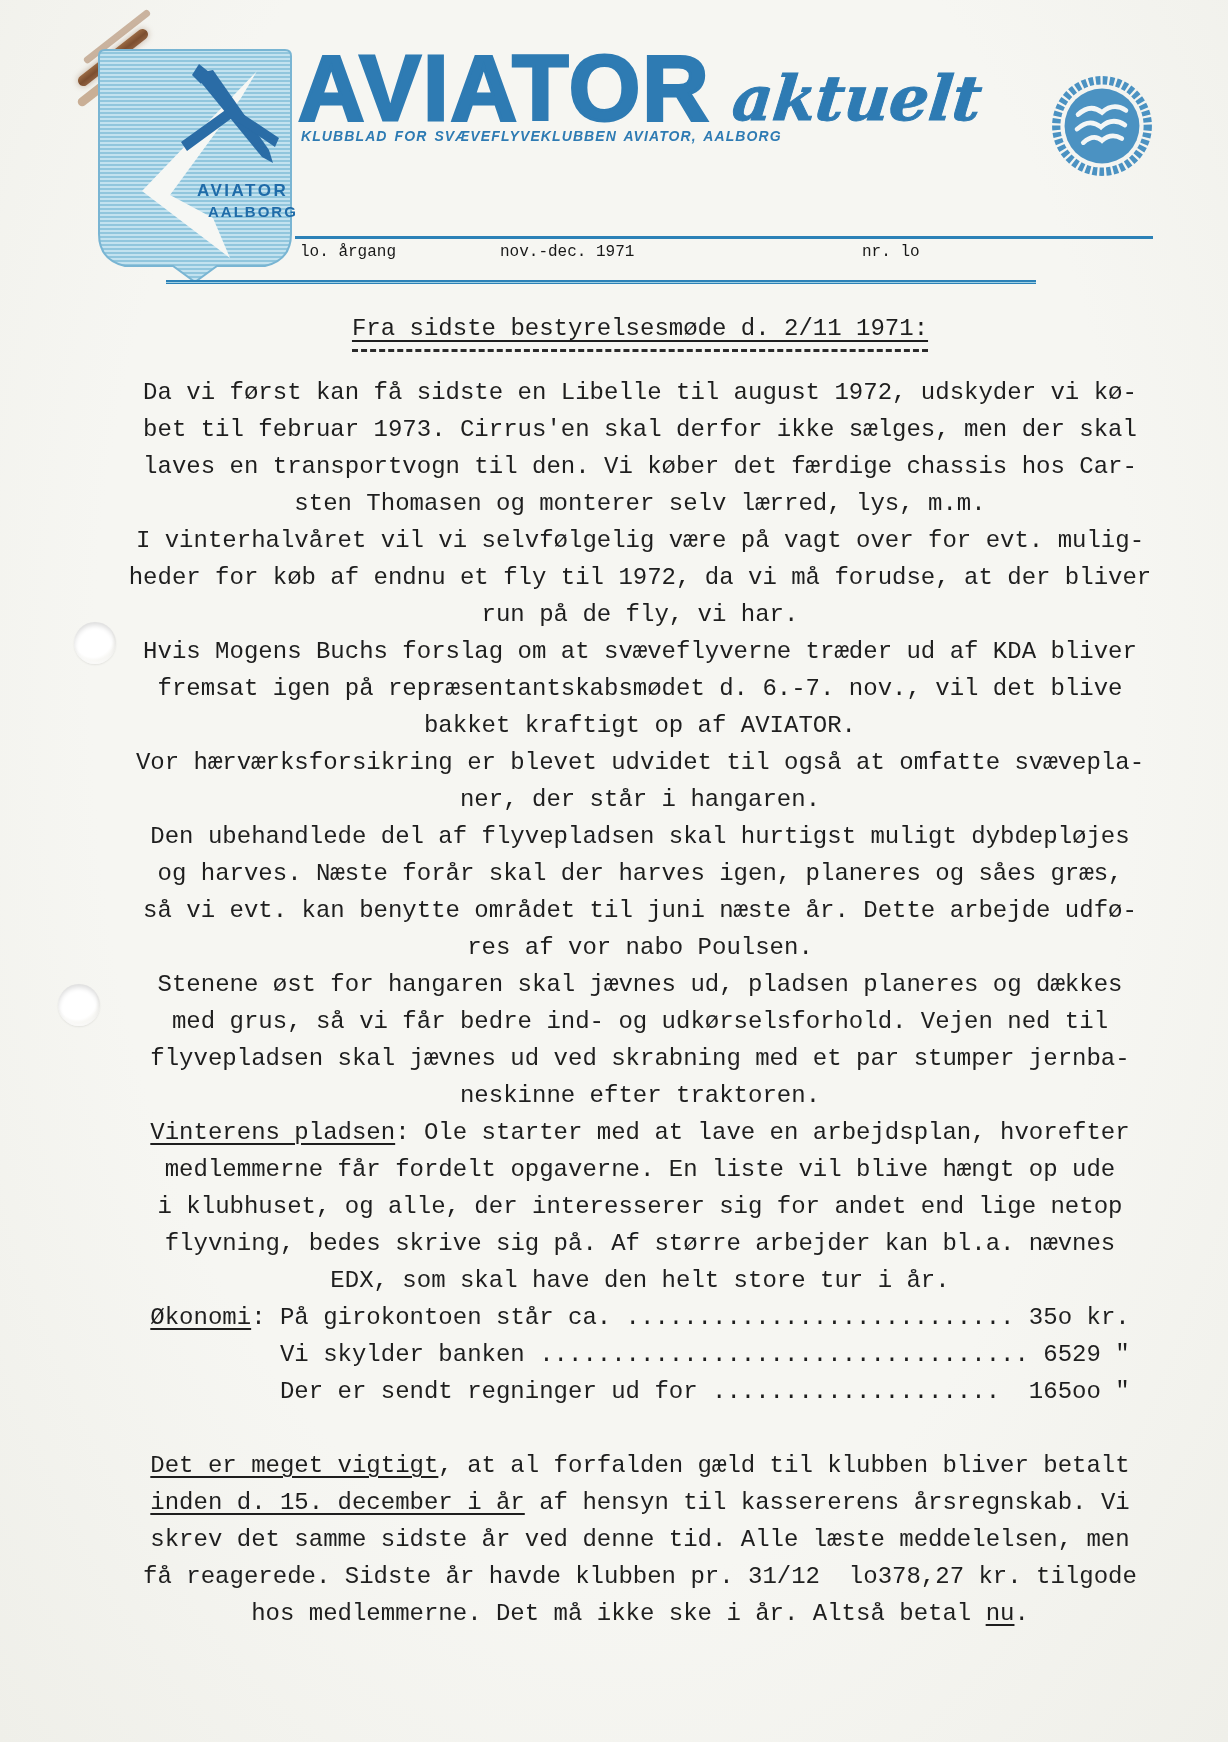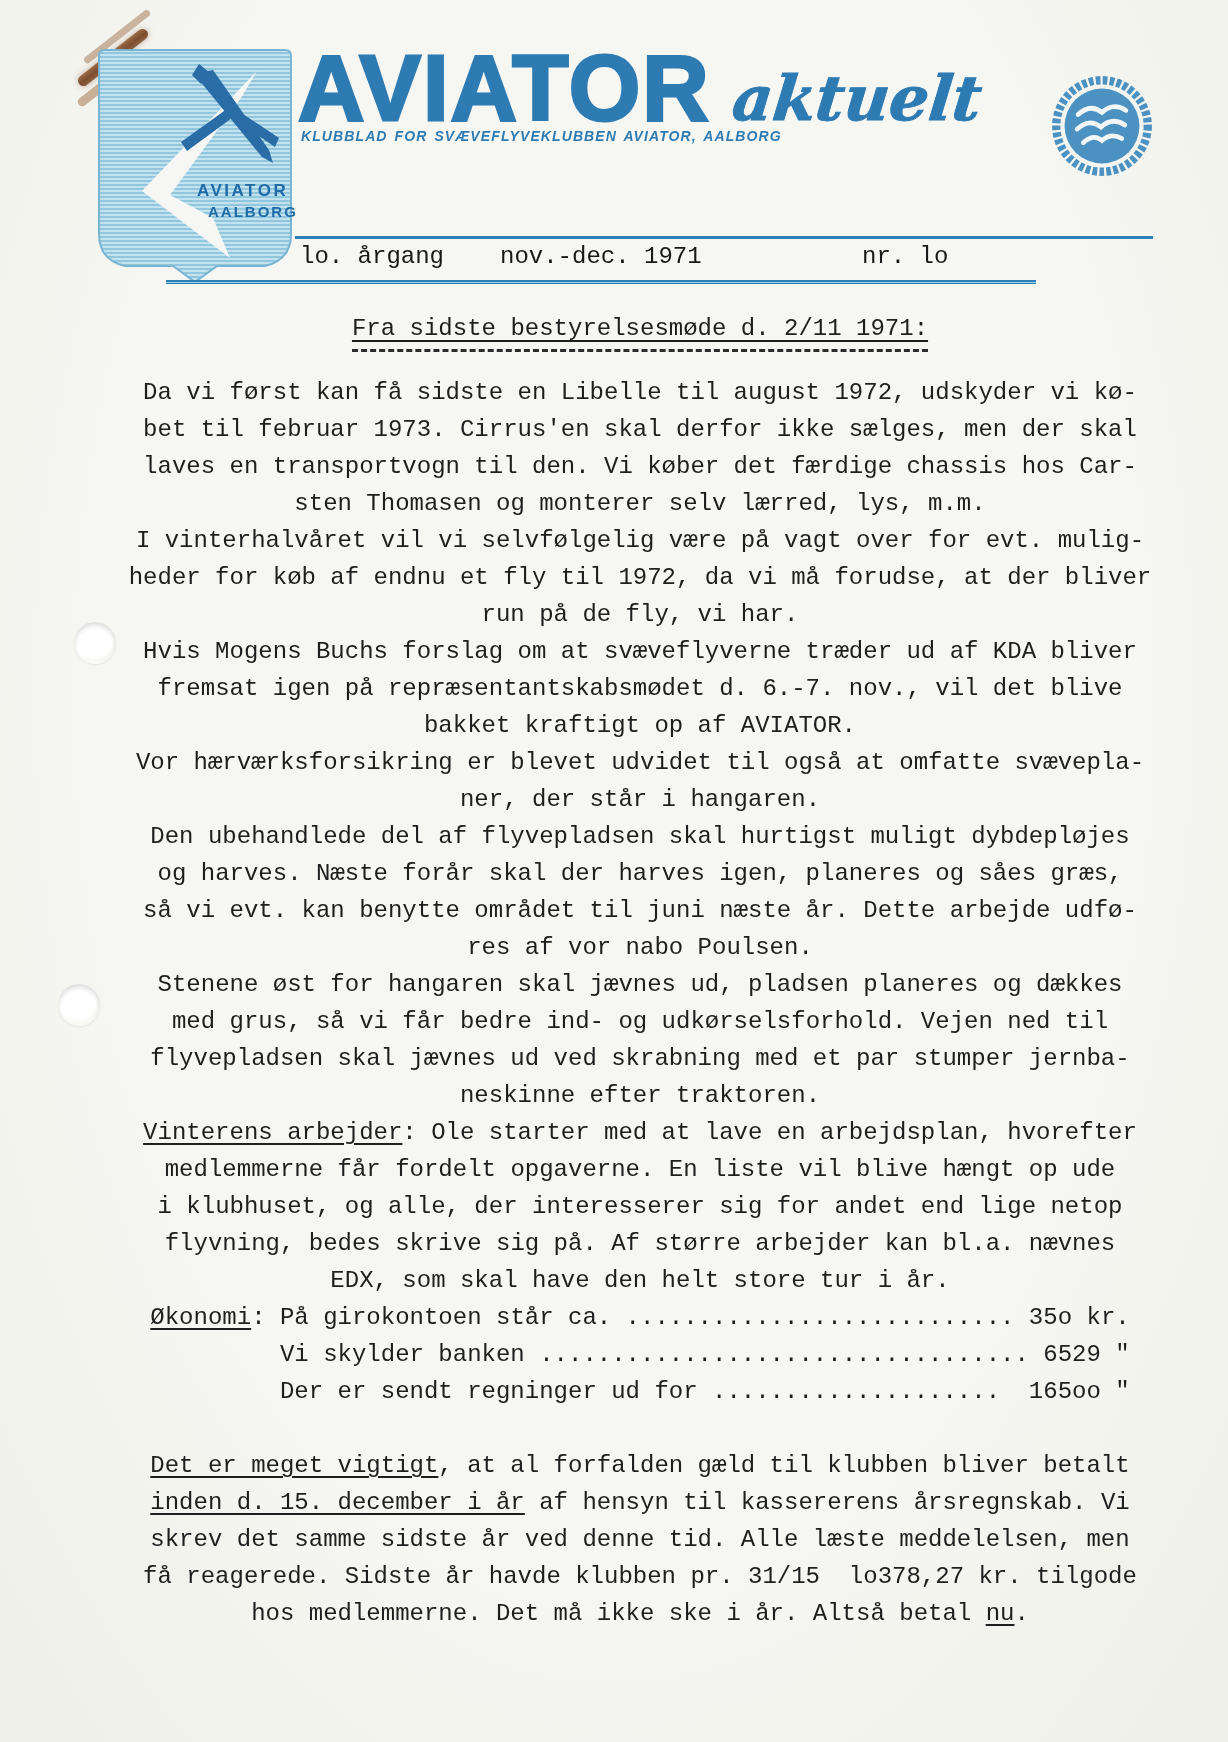--- a/index.html
+++ b/index.html
@@ -60,21 +60,21 @@
     letter-spacing: 1.1px; word-spacing: 2px;
     color: #2e7bb3; white-space: nowrap;
   }
   .emblem { position: absolute; left: 1050px; top: 74px; width: 104px; height: 104px; }
 
   .rule { position: absolute; background: #2c81b7; }
   .rule-top    { left: 295px; top: 236px; width: 858px; height: 3px; }
   .rule-bottom { left: 166px; top: 280px; width: 870px; height: 4px;
                  background: linear-gradient(180deg,#2c81b7 0 2px,#9fd0e4 2px 2.6px,#2c81b7 2.6px 4px); }
 
-  .issue { position: absolute; top: 243px; font-size: 24px; color: #181818; white-space: pre; font-family: Liberation Mono, monospace; }
+  .issue { position: absolute; top: 243px; font-size: 16px; color: #181818; white-space: pre; font-family: Liberation Mono, monospace; }
   .issue-vol  { left: 300px; }
   .issue-date { left: 500px; }
   .issue-nr   { left: 862px; }
 
   
   .content { position: absolute; left: 110px; top: 314px; width: 1060px; text-align: center; }
   .heading { margin-bottom: 22px; font-size: 24px; line-height: 30px; }
   .heading-text {
     display: inline-block;
     text-decoration-line: underline;
@@ -161,30 +161,30 @@
         <div class="line"><span>Vor hærværksforsikring er blevet udvidet til også at omfatte svævepla-</span></div>
         <div class="line"><span>ner, der står i hangaren.</span></div>
         <div class="line"><span>Den ubehandlede del af flyvepladsen skal hurtigst muligt dybdepløjes</span></div>
         <div class="line"><span>og harves. Næste forår skal der harves igen, planeres og såes græs,</span></div>
         <div class="line"><span>så vi evt. kan benytte området til juni næste år. Dette arbejde udfø-</span></div>
         <div class="line"><span>res af vor nabo Poulsen.</span></div>
         <div class="line"><span>Stenene øst for hangaren skal jævnes ud, pladsen planeres og dækkes</span></div>
         <div class="line"><span>med grus, så vi får bedre ind- og udkørselsforhold. Vejen ned til</span></div>
         <div class="line"><span>flyvepladsen skal jævnes ud ved skrabning med et par stumper jernba-</span></div>
         <div class="line"><span>neskinne efter traktoren.</span></div>
-        <div class="line"><span class="ul">Vinterens arbejder</span><span>: Ole starter med at lave en arbejdsplan, hvorefter</span></div>
+        <div class="line"><span class="ul">Vinterens pladsen</span><span>: Ole starter med at lave en arbejdsplan, hvorefter</span></div>
         <div class="line"><span>medlemmerne får fordelt opgaverne. En liste vil blive hængt op ude</span></div>
         <div class="line"><span>i klubhuset, og alle, der interesserer sig for andet end lige netop</span></div>
         <div class="line"><span>flyvning, bedes skrive sig på. Af større arbejder kan bl.a. nævnes</span></div>
         <div class="line"><span>EDX, som skal have den helt store tur i år.</span></div>
         <div class="line"><span class="ul">Økonomi</span><span>: På girokontoen står ca. ........................... 35o kr.</span></div>
         <div class="line"><span>         Vi skylder banken .................................. 6529 "</span></div>
         <div class="line"><span>         Der er sendt regninger ud for ....................  165oo "</span></div>
         <div class="line"><span></span></div>
         <div class="line"><span class="ul">Det er meget vigtigt</span><span>, at al forfalden gæld til klubben bliver betalt</span></div>
         <div class="line"><span class="ul">inden d. 15. december i år</span><span> af hensyn til kassererens årsregnskab. Vi</span></div>
         <div class="line"><span>skrev det samme sidste år ved denne tid. Alle læste meddelelsen, men</span></div>
-        <div class="line"><span>få reagerede. Sidste år havde klubben pr. 31/15  lo378,27 kr. tilgode</span></div>
+        <div class="line"><span>få reagerede. Sidste år havde klubben pr. 31/12  lo378,27 kr. tilgode</span></div>
         <div class="line"><span>hos medlemmerne. Det må ikke ske i år. Altså betal </span><span class="ul">nu</span><span>.</span></div>
       </div>
   </main>
 
 </div>
 
 </body></html>

